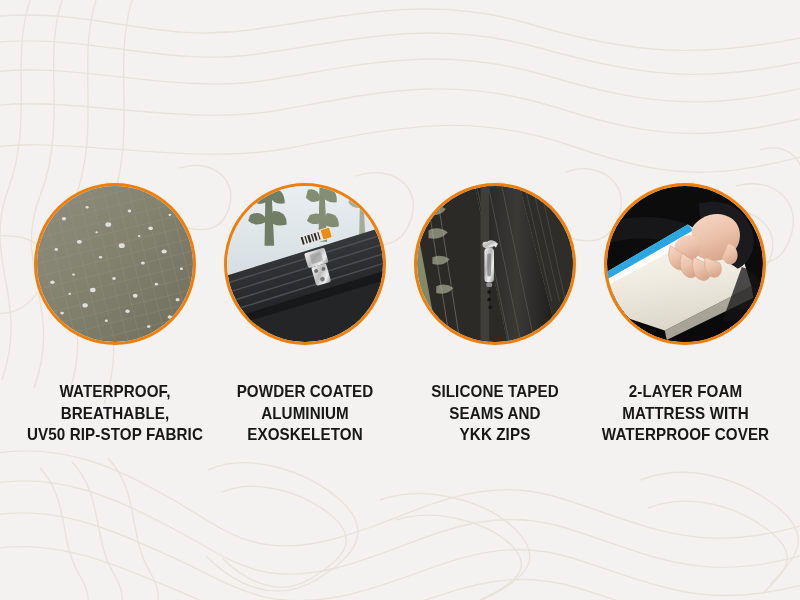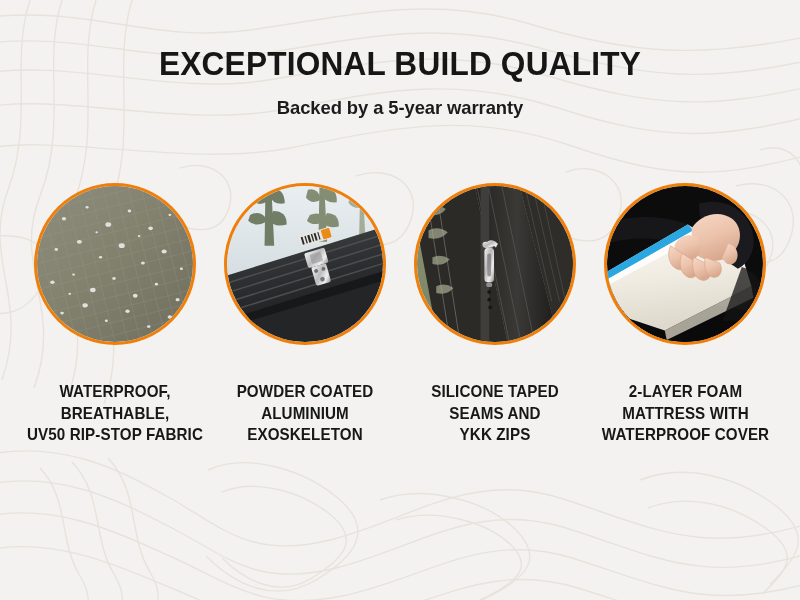--- a/index.html
+++ b/index.html
@@ -151,24 +151,20 @@
       <path d="M-20 238 C 40 228, 60 256, 42 286 S -4 320, -20 304"></path>
       <path d="M760 150 C 790 140, 812 166, 800 196"></path>
       <path d="M736 186 C 772 176, 800 200, 792 232 S 764 268, 738 258"></path>
       <path d="M716 212 C 752 204, 778 226, 772 252 S 748 282, 724 272"></path>
       <path d="M356 176 C 392 164, 420 186, 412 216 S 382 250, 354 240"></path>
       <path d="M566 172 C 598 160, 628 182, 620 212 S 592 246, 564 236"></path>
       <path d="M180 168 C 210 158, 236 178, 230 204 S 206 234, 180 226"></path>
     </g>
   </svg>
 
-  <div class="header">
-    <h1 class="title">EXCEPTIONAL BUILD QUALITY</h1>
-    <p class="subtitle">Backed by a 5-year warranty</p>
-  </div>
 
   <div class="features">
 
     <div class="feature">
       <div class="circle-wrap">
         <div class="circle-img">
           <svg viewBox="0 0 162 162" preserveAspectRatio="xMidYMid slice" aria-hidden="true">
             <defs>
               <linearGradient id="fabGrad" x1="0" y1="0" x2="1" y2="1">
                 <stop offset="0%" stop-color="#8e8d7e"></stop>

